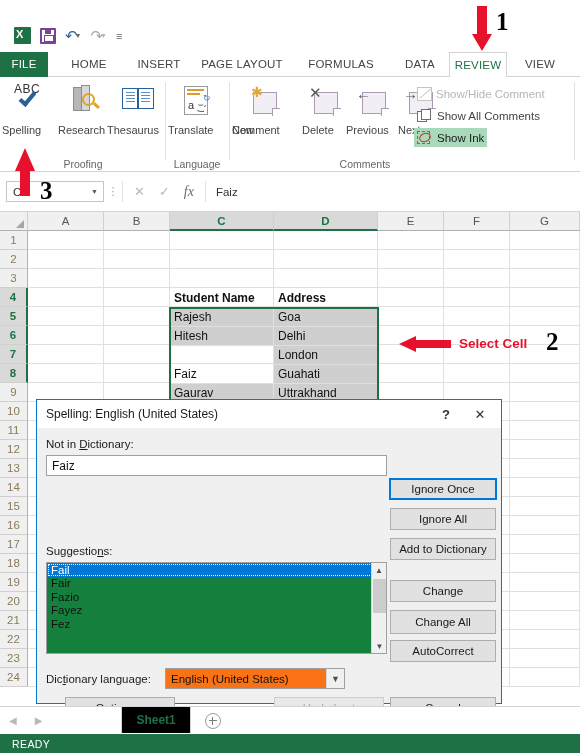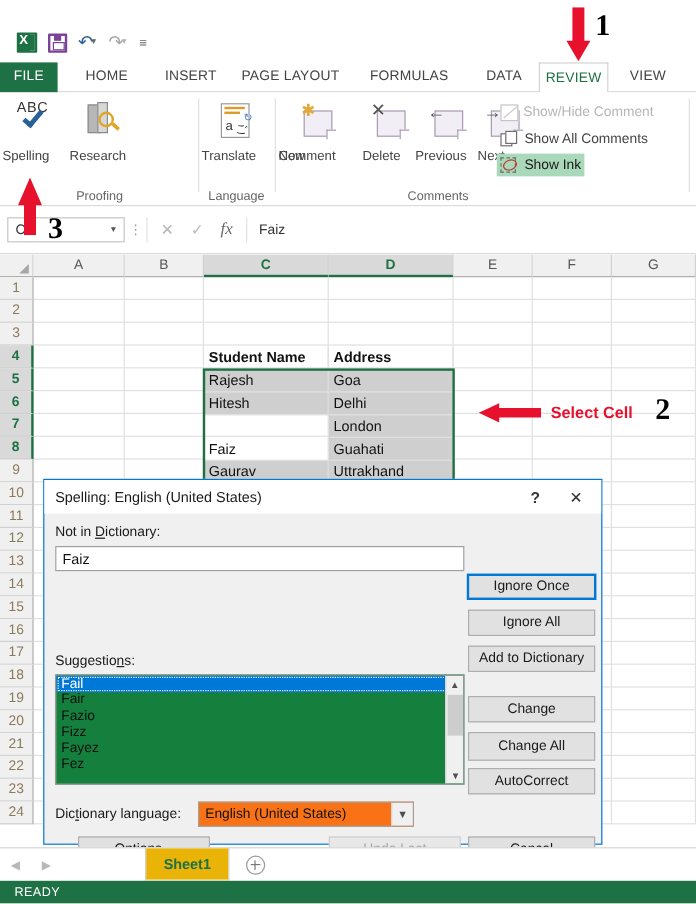--- a/index.html
+++ b/index.html
@@ -146,21 +146,21 @@
   .sthumb { position:absolute; left:1px; width:13px; background:#cdcdcd; }
   .btn { position:absolute; background:#e1e1e1; border:1px solid #adadad; font-size:11.5px; color:#1a1a1a; display:flex; align-items:center; justify-content:center; }
   .btn.default { border:2px solid #0078d7; background:#e1e1e1; }
   .btn.disabled { color:#a6a6a6; border-color:#cdcdcd; background:#e8e8e8; }
   .combo { position:absolute; background:#f97316; border:1px solid #a0a0a0; display:flex; align-items:center; font-size:11.5px; color:#111; padding-left:5px; }
   .combo .cbtn { position:absolute; right:0; top:0; bottom:0; width:18px; background:#f0f0f0; border-left:1px solid #d6d6d6; display:flex; align-items:center; justify-content:center; font-size:9px; color:#505050; }
 
   
   .sheetbar { position:absolute; left:0; top:706px; width:580px; height:28px; background:#fff; border-top:1px solid #d4d4d4; display:flex; align-items:center; }
   .navarr { font-size:10px; color:#b8b8b8; padding:0 9px; }
-  .stab { height:27px; line-height:27px; padding:0 14px; font-size:12px; font-weight:bold; color:#1e7145; background:#eab308;
+  .stab { height:27px; line-height:27px; padding:0 14px; font-size:12px; font-weight:bold; color:#1e7145; background:#000000;
       border-left:1px solid #d4d4d4; border-right:1px solid #d4d4d4; border-bottom:1px solid #fff; margin-top:-1px; }
   .addsheet { margin-left:14px; width:16px; height:16px; border:1.3px solid #9a9a9a; border-radius:50%; position:relative; }
   .addsheet::before { content:""; position:absolute; left:3px; top:6.3px; width:8px; height:1.4px; background:#7a7a7a; }
   .addsheet::after { content:""; position:absolute; left:6.3px; top:3px; width:1.4px; height:8px; background:#7a7a7a; }
 
   
   .status { position:absolute; left:0; top:734px; width:580px; height:19px; background:#1e7145; color:#fff; font-size:10.5px; display:flex; align-items:center; padding-left:12px; letter-spacing:.4px; }
 </style>
 </head>
 <body>
@@ -209,20 +209,37 @@
       <div class="bigbtn" style="left:58px;">
         <div class="ico">
           <div class="ic-res">
             <i class="bk1"></i>
               <i class="bk2"></i>
               <i class="mag"></i>
               <i class="hdl"></i>
           </div>
         </div>
         <span class="lbl">Research</span>
+      </div>
+      <div class="bigbtn" style="left:107px;width:62px;">
+        <div class="ico">
+          <div class="ic-the">
+            <i class="bk"></i>
+              <i class="mid"></i>
+            <i class="ln" style="left:8px;top:11px;width:9px;"></i>
+            <i class="ln" style="left:8px;top:14px;width:9px;"></i>
+            <i class="ln" style="left:8px;top:17px;width:9px;"></i>
+            <i class="ln" style="left:8px;top:20px;width:9px;"></i>
+            <i class="ln" style="left:23px;top:11px;width:9px;"></i>
+            <i class="ln" style="left:23px;top:14px;width:9px;"></i>
+            <i class="ln" style="left:23px;top:17px;width:9px;"></i>
+            <i class="ln" style="left:23px;top:20px;width:9px;"></i>
+          </div>
+        </div>
+        <span class="lbl">Thesaurus</span>
       </div>
       <div class="grp-title" style="left:18px;width:130px;">Proofing</div>
     </div>
     <div class="grp-sep" style="left:165px;"></div>
 
     <div class="grp" style="left:166px;width:62px;">
       <div class="bigbtn" style="left:2px;">
         <div class="ico">
           <div class="ic-tra">
             <i class="pg"></i>
@@ -580,21 +597,20 @@
 
       <div class="txtin" style="left:9px;top:27px;width:341px;height:21px;">Faiz</div>
 
       <div class="lbl" style="left:9px;top:117px;"><span>Suggestio</span><u>n</u><span>s:</span></div>
 
       <div class="listbox" style="left:9px;top:134px;width:341px;height:92px;">
         <div id="sugg" style="width:326px;">
             <div class="listrow sel">Fail</div>
             <div class="listrow">Fair</div>
             <div class="listrow">Fazio</div>
-            <div class="listrow">Fizz</div>
             <div class="listrow">Fayez</div>
             <div class="listrow">Fez</div>
           </div>
         <div class="sbar">
           <div class="sbtn">▲</div>
           <div class="sthumb" style="top:16px;height:34px;"></div>
           <div class="sbtn" style="position:absolute;bottom:0;width:15px;">▼</div>
         </div>
       </div>
 

